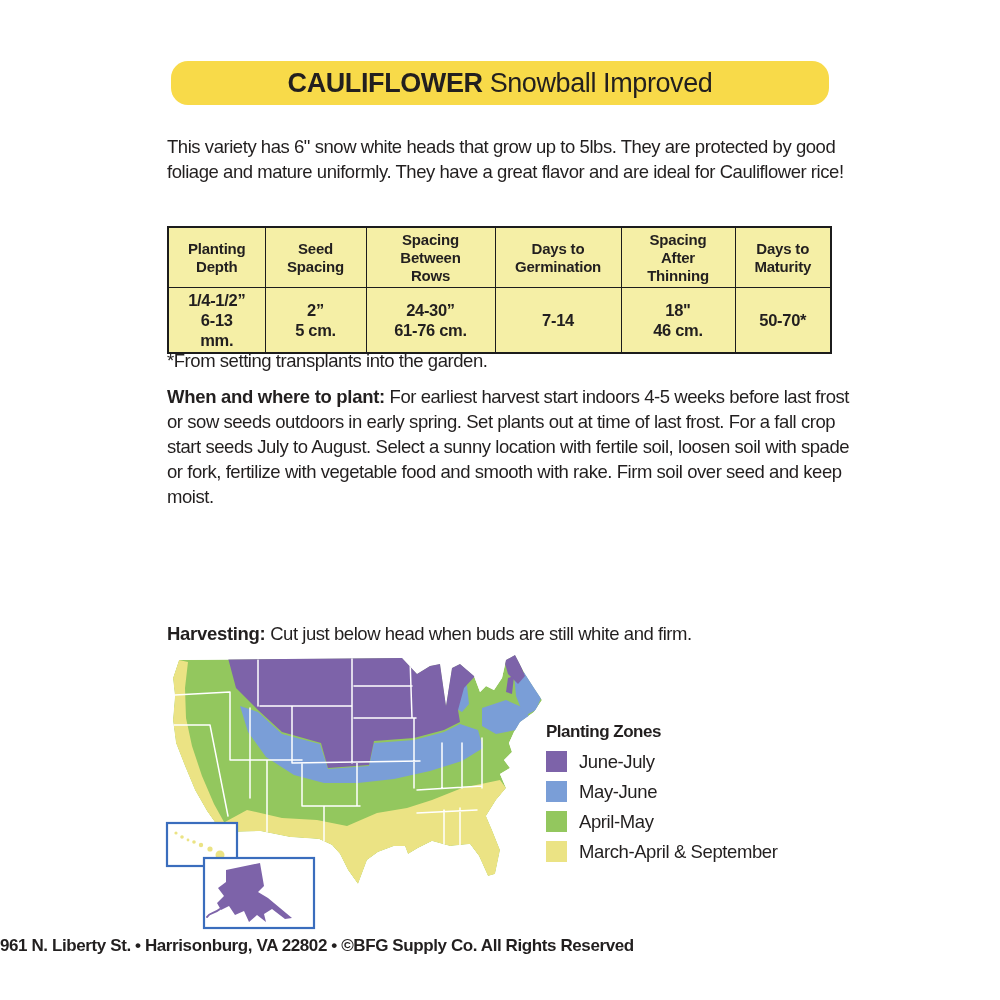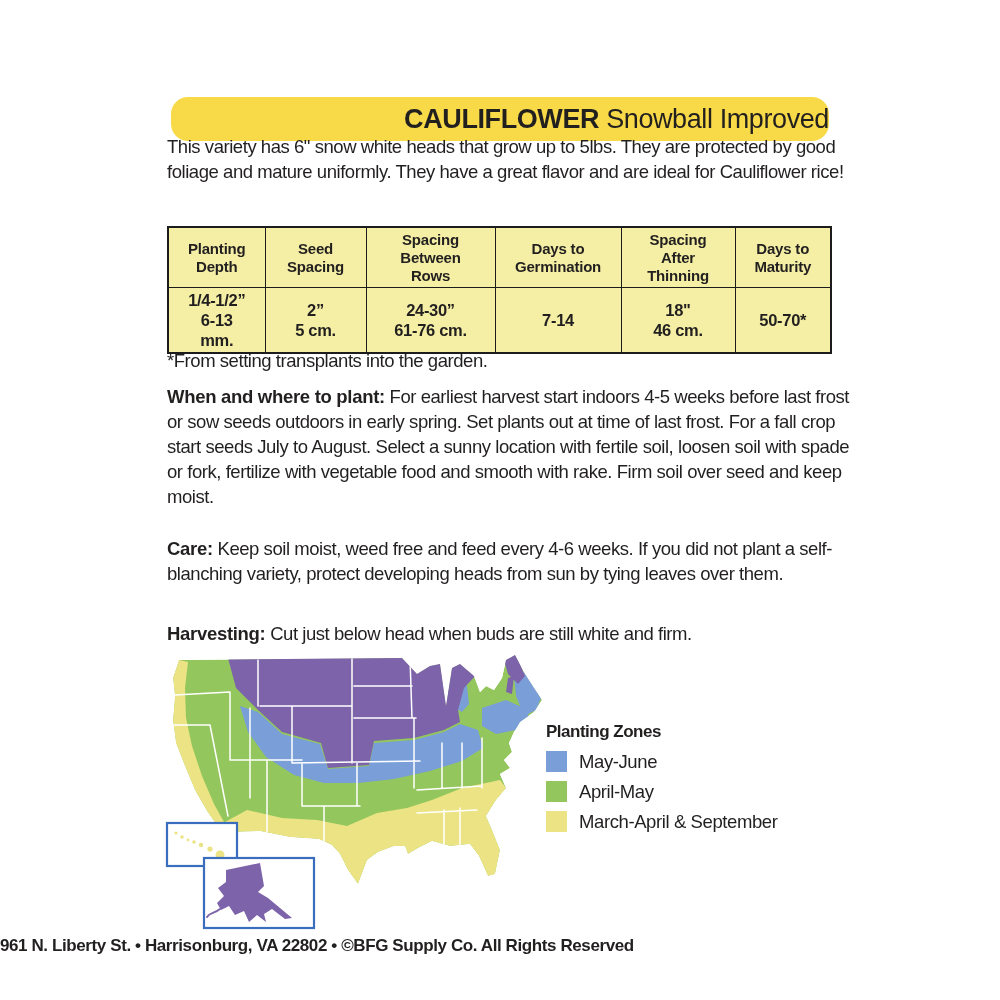--- a/index.html
+++ b/index.html
@@ -1,20 +1,20 @@
 <!DOCTYPE html>
 <html><head>
 <meta charset="utf-8">
 <style>
   html,body{margin:0;padding:0;background:#ffffff;}
   body{font-family:"Liberation Sans", sans-serif; color:#221f1f;}
   .page{position:relative;width:1000px;height:1000px;background:#ffffff;overflow:hidden;}
 
-  .banner{position:absolute;left:171px;top:97px;width:658px;height:44px;border-radius:17px;
-          text-align:right;line-height:45px;font-size:27px;letter-spacing:-0.4px;}
+  .banner{position:absolute;left:171px;top:61px;width:658px;height:44px;border-radius:17px;
+          text-align:center;line-height:45px;font-size:27px;letter-spacing:-0.4px;}
   .banner .b1{font-weight:bold;margin-right:7px;}
 
   .txt{position:absolute;left:167px;width:692px;font-size:18.5px;line-height:25px;letter-spacing:-0.45px;margin:0;}
   .desc{top:134px;}
   .footnote{top:348px;}
   .para-when{top:384px;}
   .para-care{top:536px;}
   .para-harvest{top:621px;}
   .sec-label{font-weight:bold;letter-spacing:-0.3px;}
 
@@ -112,24 +112,20 @@
   </tbody>
     </table>
 
   <p class="txt footnote">*From setting transplants into the garden.</p>
 
   <p class="txt para-when">
     <span class="sec-label">When and where to plant:</span>
     <span>For earliest harvest start indoors 4-5 weeks before last frost or sow seeds outdoors in early spring. Set plants out at time of last frost. For a fall crop start seeds July to August. Select a sunny location with fertile soil, loosen soil with spade or fork, fertilize with vegetable food and smooth with rake. Firm soil over seed and keep moist.</span>
   </p>
 
-  <p class="txt para-care">
-    <span class="sec-label">Care:</span>
-    <span>Keep soil moist, weed free and feed every 4-6 weeks. If you did not plant a self-blanching variety, protect developing heads from sun by tying leaves over them.</span>
-  </p>
 
   <p class="txt para-harvest">
     <span class="sec-label">Harvesting:</span>
     <span>Cut just below head when buds are still white and firm.</span>
   </p>
 
   <svg class="map" viewBox="0 0 395 295" xmlns="http://www.w3.org/2000/svg">
     <defs>
       <clipPath id="usclip">
         <path d="M17,12 L240,10 L255,26 L268,18 L278,16 L284,58 L290,20 L298,16 L312,28 L318,44 L324,38 L332,42 L340,30 L344,12 L353,7 L363,26 L372,40 L380,52 L372,64 L358,74 L352,84 L347,95 L350,104 L342,112 L348,120 L338,126 L344,140 L334,152 L324,168 L330,182 L338,202 L333,226 L326,228 L317,208 L308,196 L288,198 L270,193 L256,200 L246,206 L243,198 L232,198 L216,204 L205,212 L196,236 L186,222 L178,206 L170,197 L157,191 L128,189 L98,183 L66,184 L57,180 L45,163 L33,142 L23,118 L14,95 L11,72 L13,48 L11,30 Z"></path>
@@ -171,20 +167,24 @@
     <g>
       <rect x="42" y="210" width="110" height="70" fill="#ffffff" stroke-width="2.2" stroke="#3a6dbd"></rect>
       <path d="M64,222 L98,215 L102,238 L96,244 L106,250 L118,260 L130,270 L123,271 L110,261 L102,266 L104,274 L95,267 L87,274 L82,263 L73,267 L67,258 L59,262 L55,255 L62,248 L56,240 L64,234 Z" fill="#7d63a9"></path>
       <path fill="none" stroke-width="2" stroke-linecap="round" d="M58,261 C52,266 48,264 45,269" stroke="#7d63a9"></path>
     </g>
   </svg>
 
   <div class="legend">
     <p class="legend-title">Planting Zones</p>
     <div class="lrow">
+      <span class="swatch" style="background: rgb(125, 99, 169);"></span>
+      <span class="llabel">June-July</span>
+    </div>
+    <div class="lrow">
       <span class="swatch" style="background: rgb(122, 158, 215);"></span>
       <span class="llabel">May-June</span>
     </div>
     <div class="lrow">
       <span class="swatch" style="background: rgb(147, 199, 94);"></span>
       <span class="llabel">April-May</span>
     </div>
     <div class="lrow">
       <span class="swatch" style="background: rgb(235, 227, 132);"></span>
       <span class="llabel">March-April &amp; September</span>

